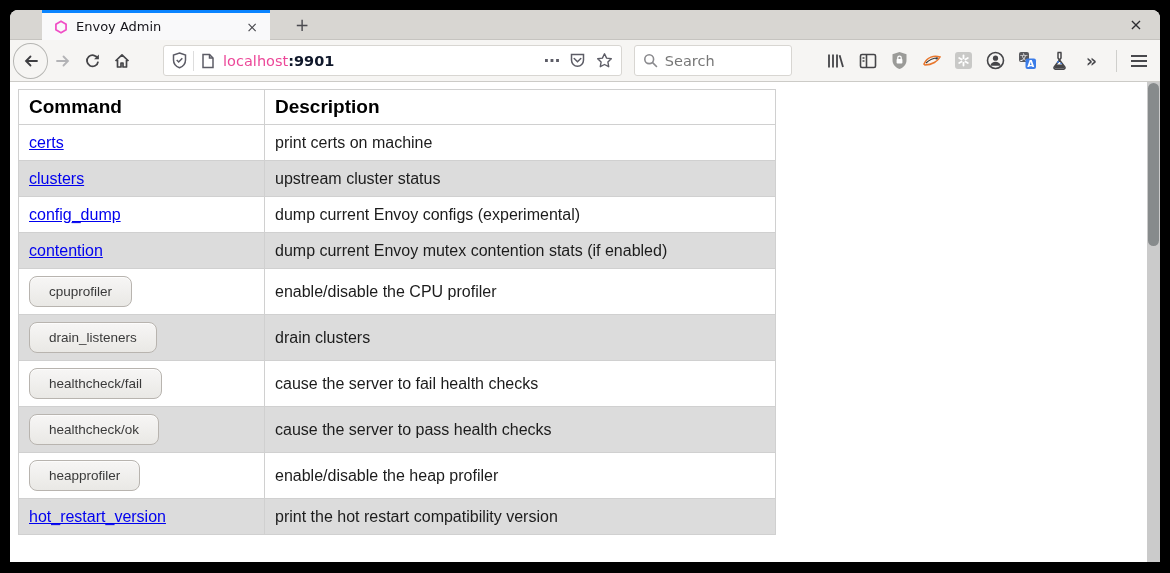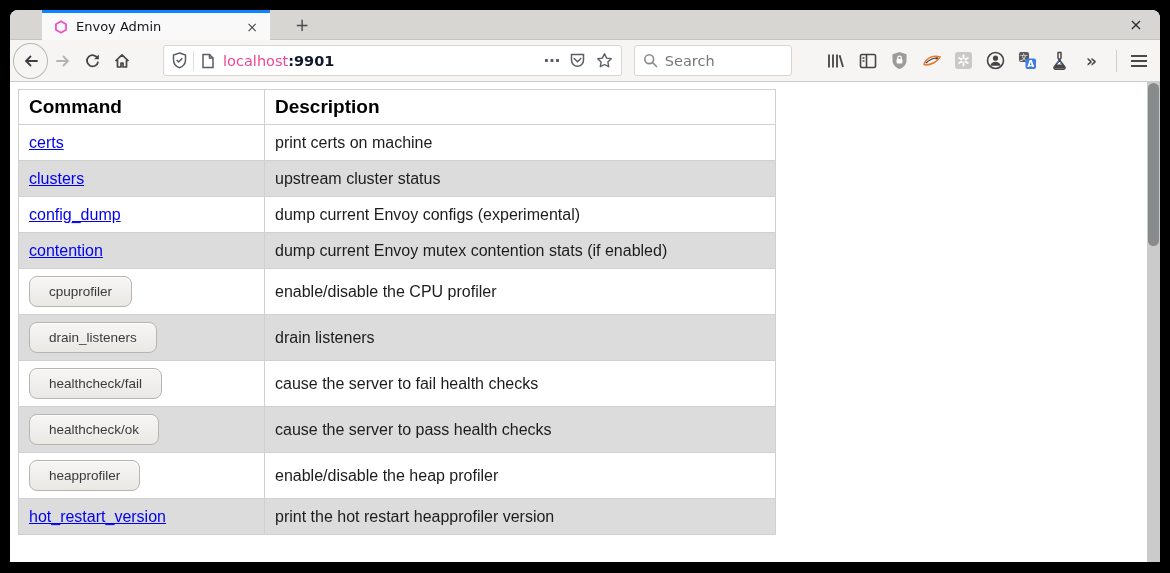--- a/index.html
+++ b/index.html
@@ -261,37 +261,37 @@
           <tr class="r-link">
             <td><a href="#">contention</a></td>
             <td>dump current Envoy mutex contention stats (if enabled)</td>
           </tr>
           <tr class="r-btn">
             <td><button class="gtk-btn">cpuprofiler</button></td>
             <td>enable/disable the CPU profiler</td>
           </tr>
           <tr class="r-btn">
             <td><button class="gtk-btn">drain_listeners</button></td>
-            <td>drain listeners</td>
+            <td>drain clusters</td>
           </tr>
           <tr class="r-btn">
             <td><button class="gtk-btn">healthcheck/fail</button></td>
             <td>cause the server to fail health checks</td>
           </tr>
           <tr class="r-btn">
             <td><button class="gtk-btn">healthcheck/ok</button></td>
             <td>cause the server to pass health checks</td>
           </tr>
           <tr class="r-btn">
             <td><button class="gtk-btn">heapprofiler</button></td>
             <td>enable/disable the heap profiler</td>
           </tr>
           <tr class="r-link">
             <td><a href="#">hot_restart_version</a></td>
-            <td>print the hot restart heapprofiler version</td>
+            <td>print the hot restart compatibility version</td>
           </tr>
         </tbody>
       </table>
     </div>
     <div class="scroll-track">
       <div class="scroll-thumb"></div>
     </div>
   </div>
 
 </div>

